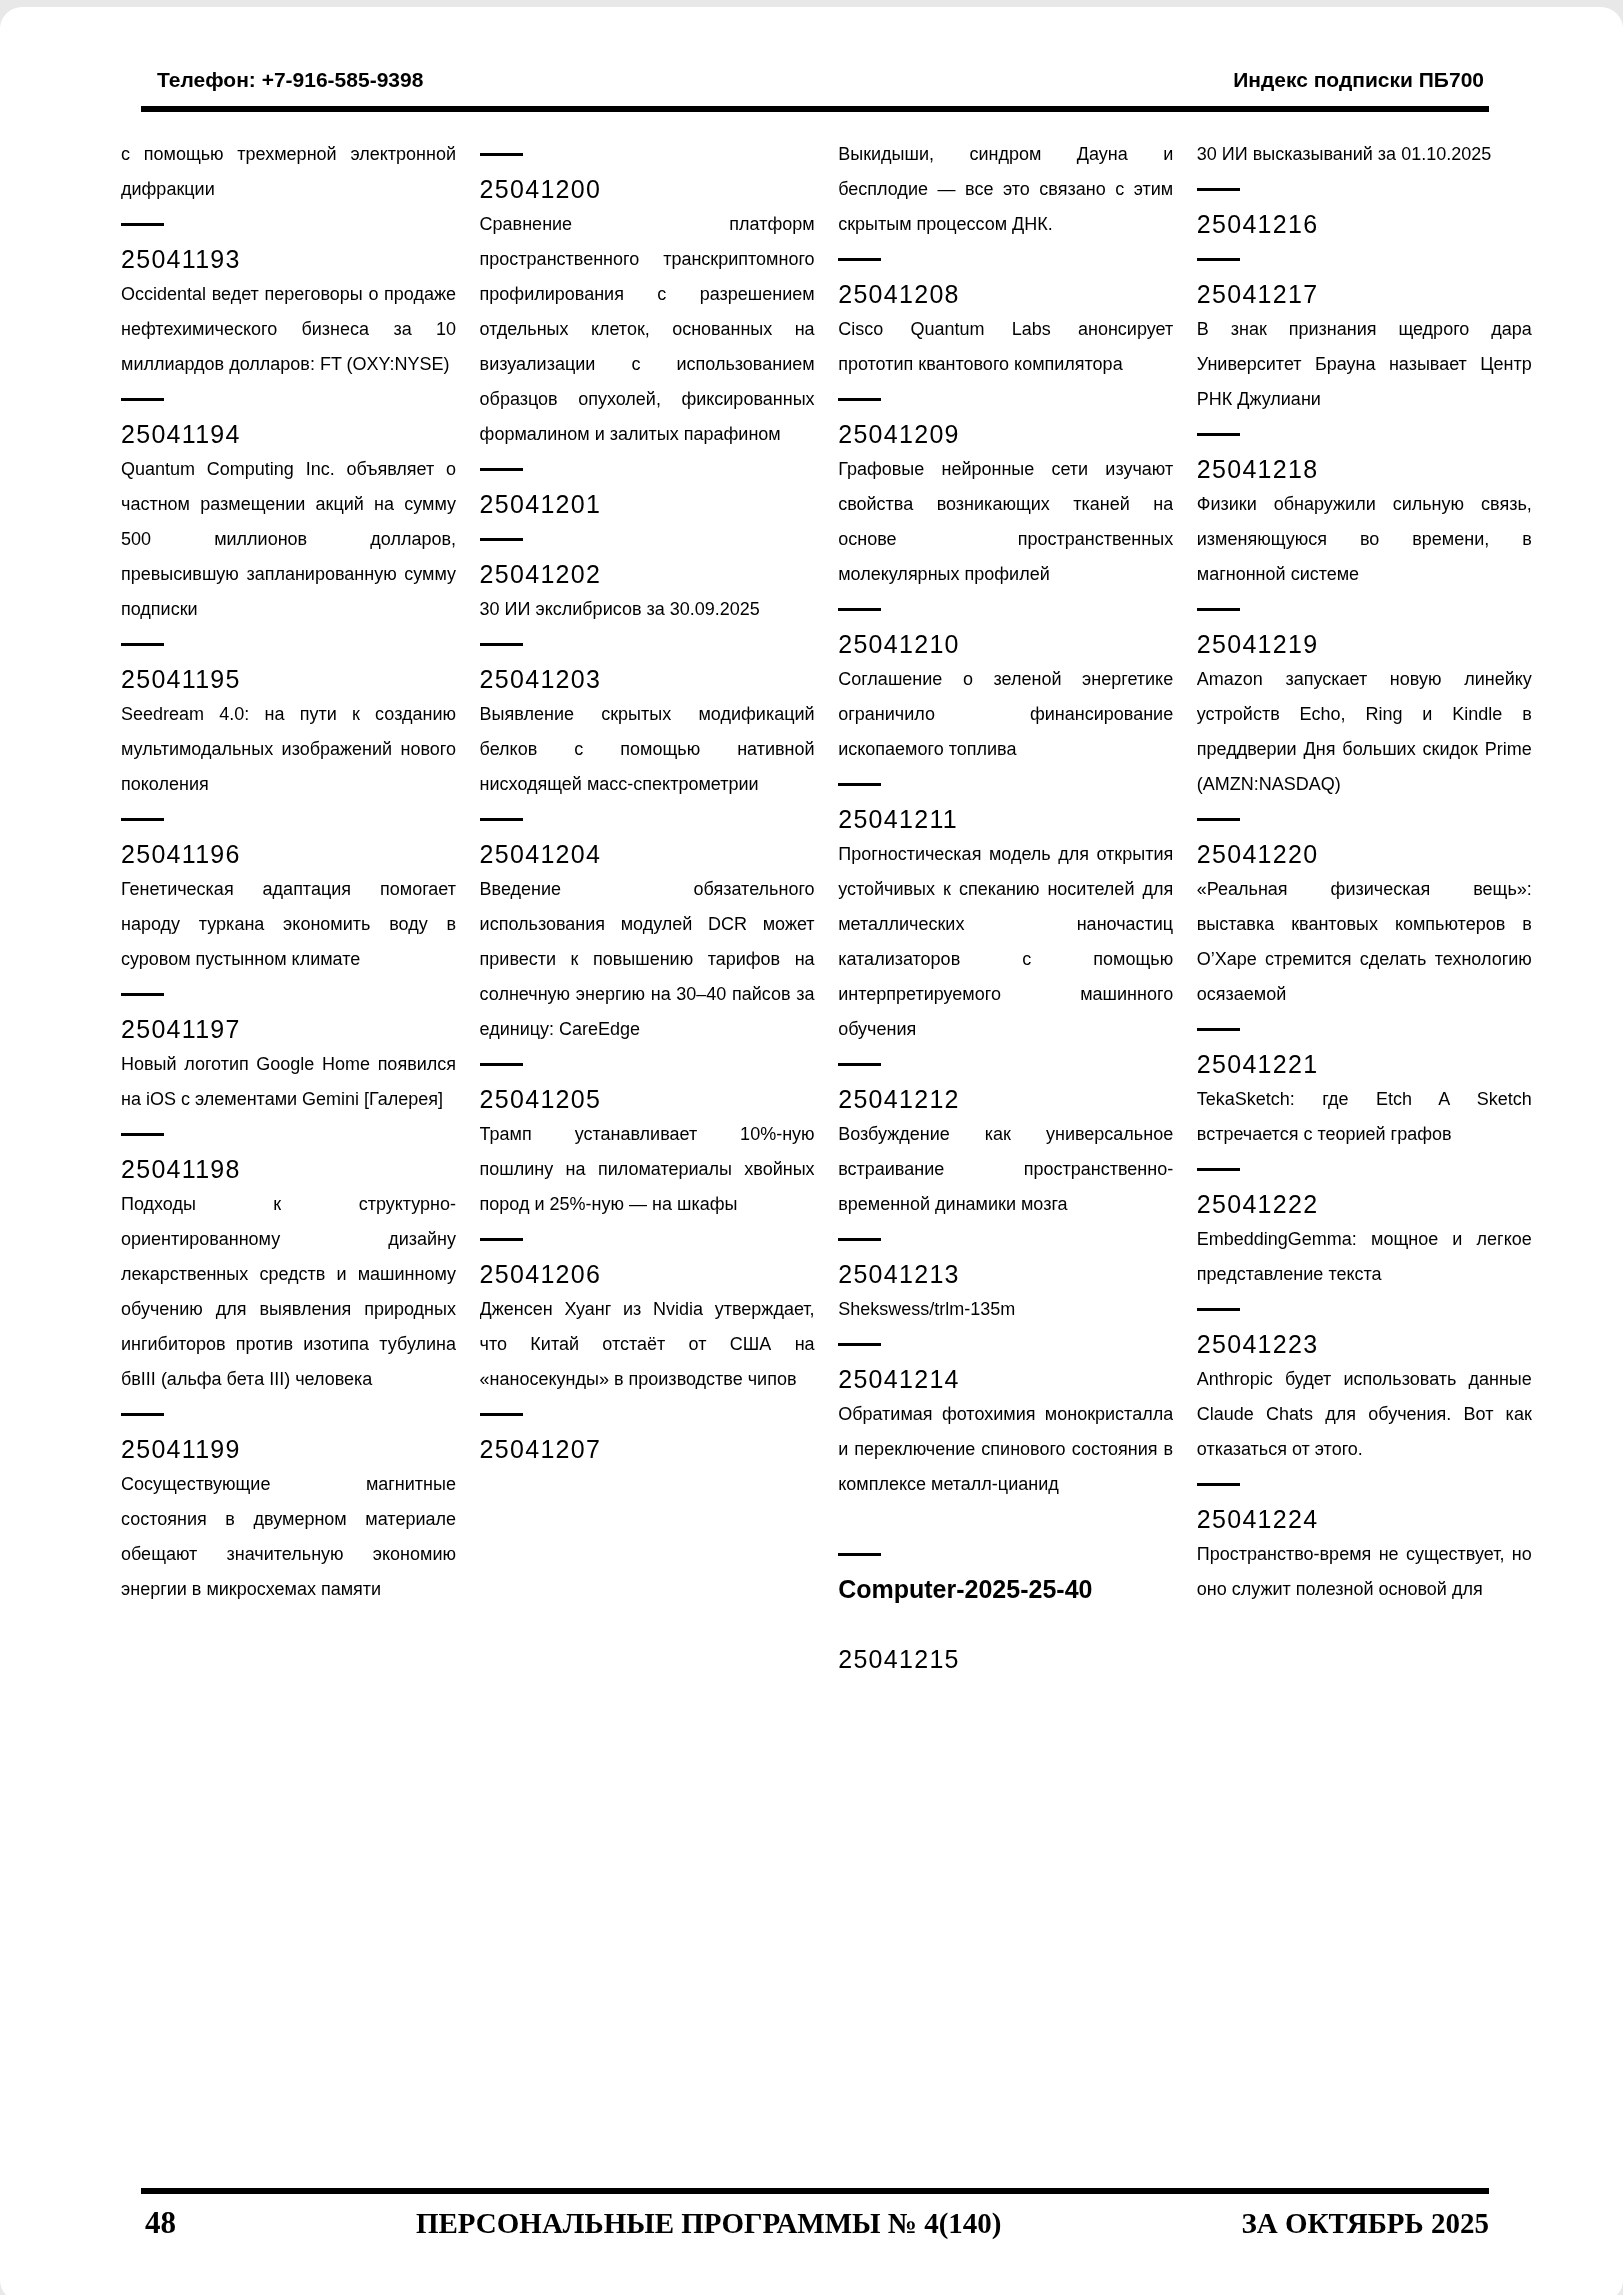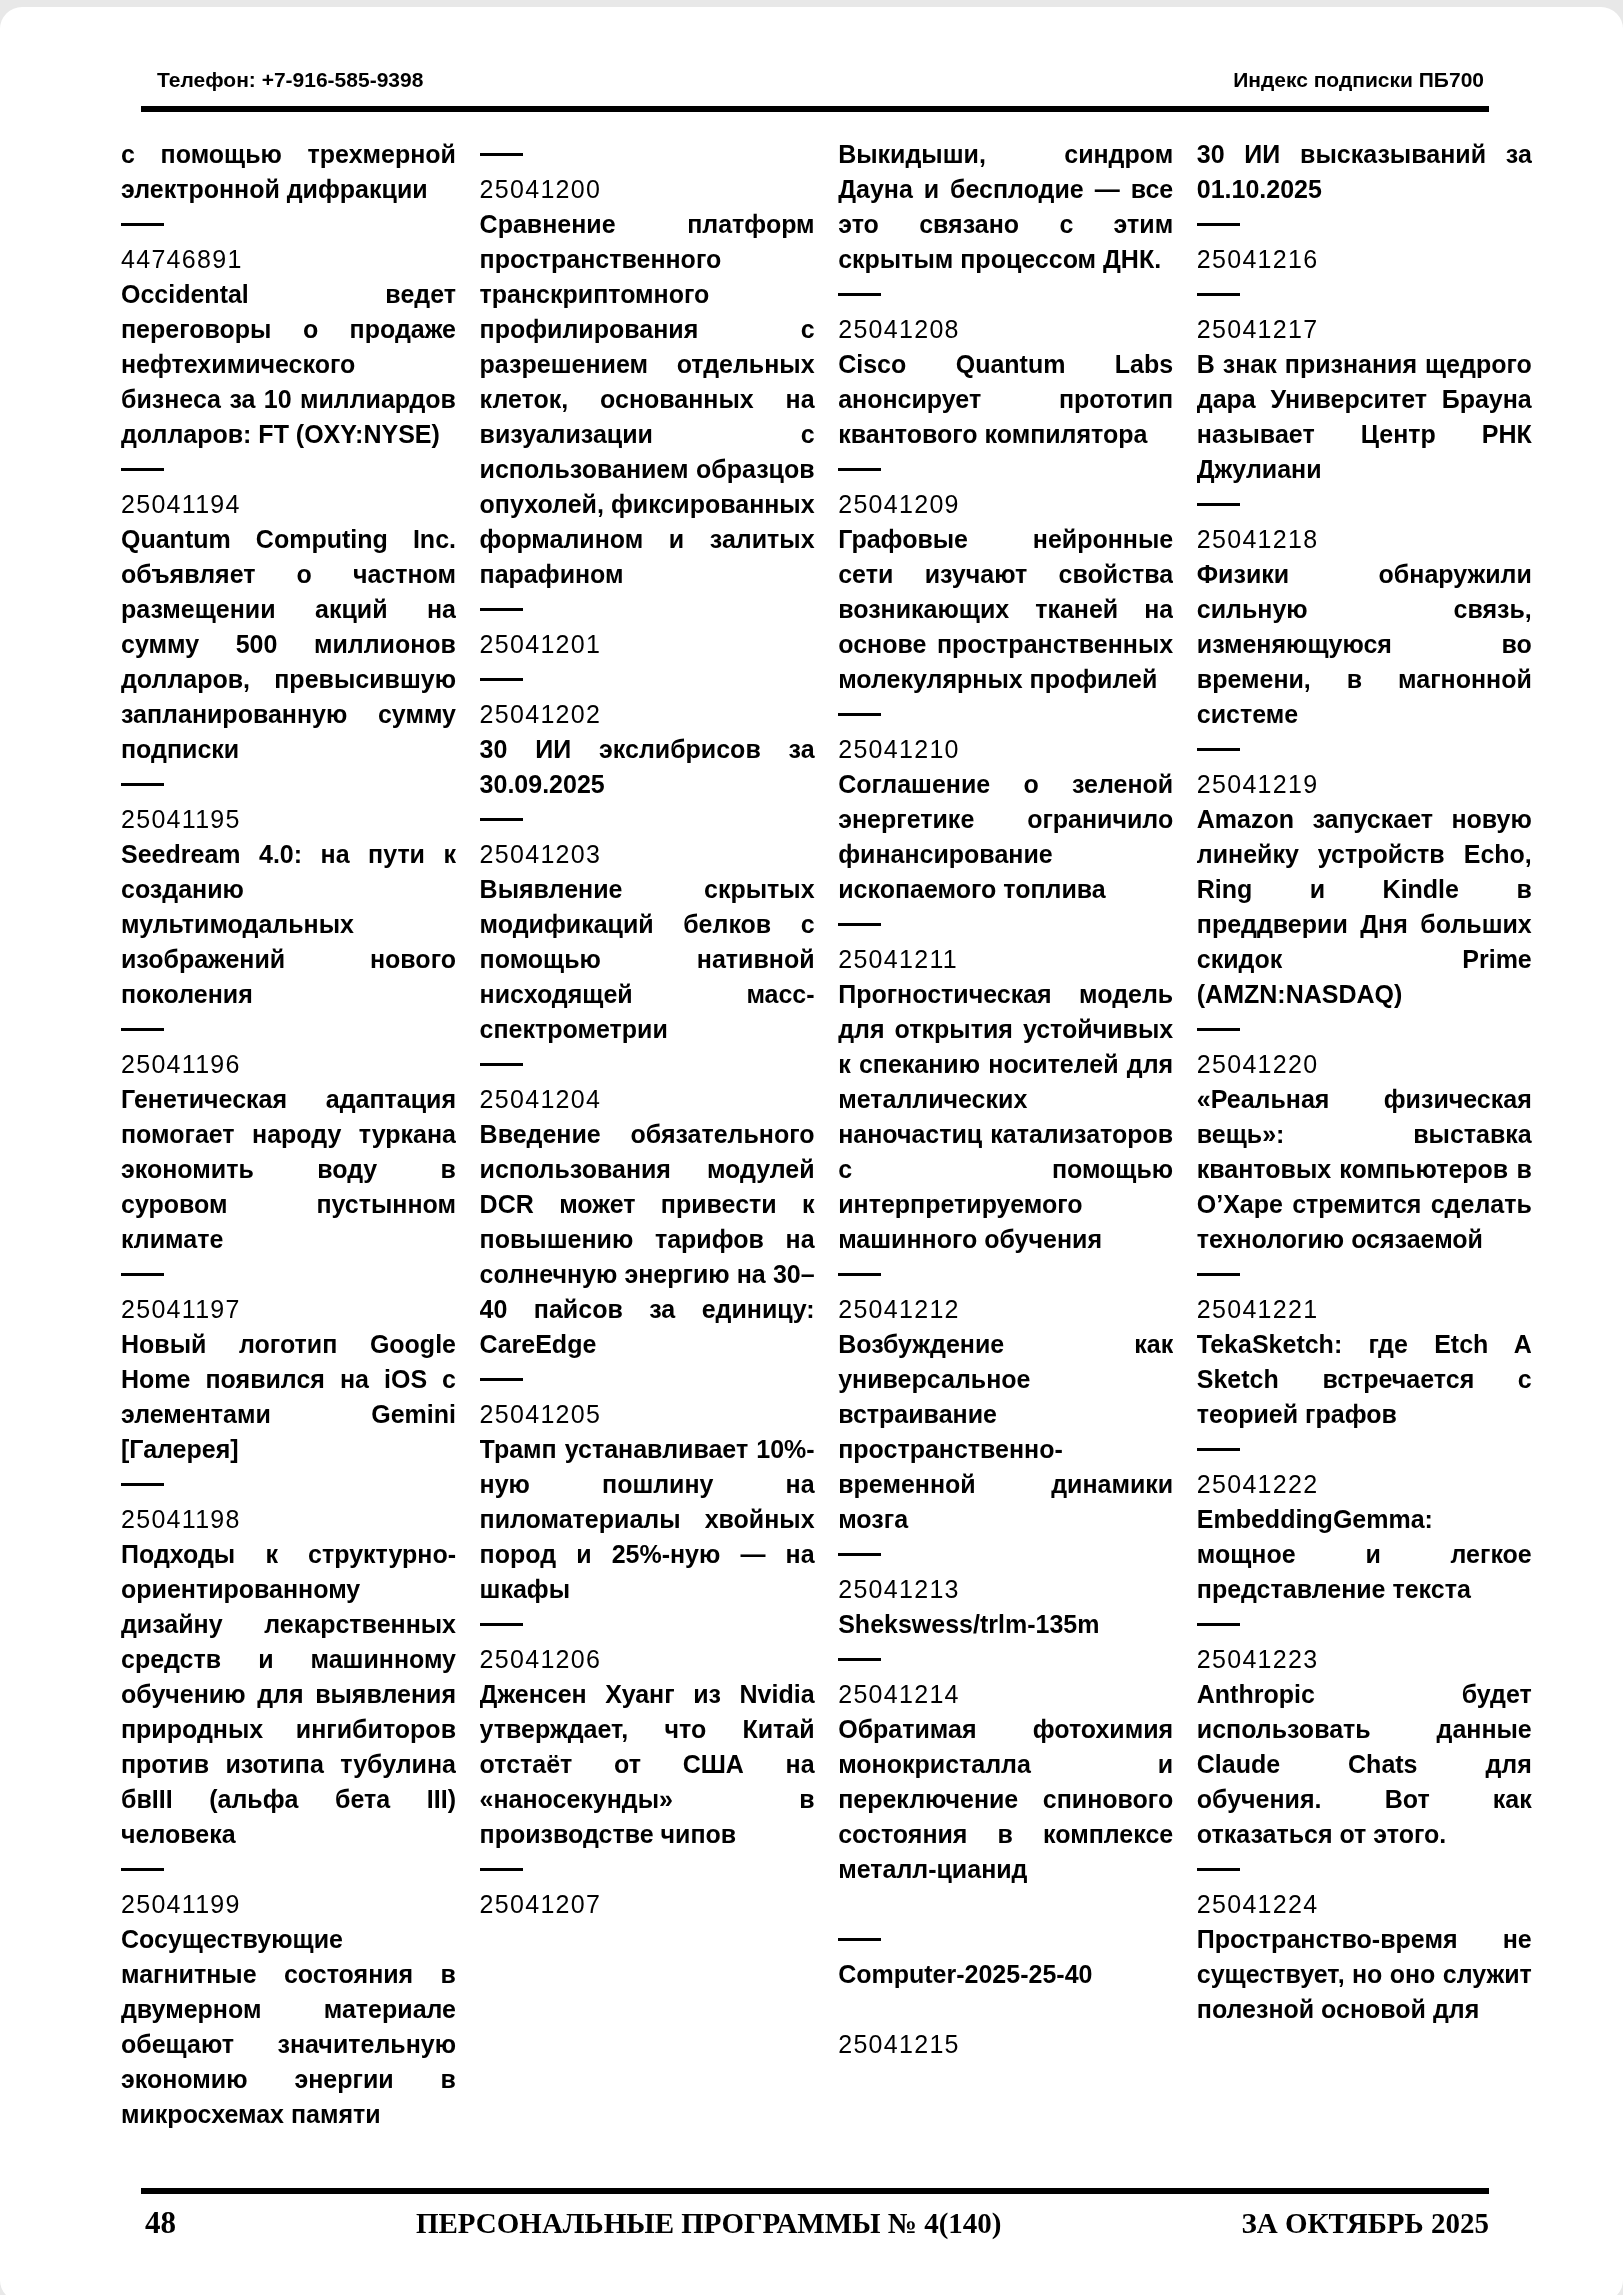--- a/index.html
+++ b/index.html
@@ -41,24 +41,23 @@
     gap:23.6px;
     height:2040px;
     overflow:hidden;
   }
   .col {
     width:335px;
     overflow:hidden;
   }
   .block { margin:0; }
   .block.text {
-    font-size:25px;
+    font-size:18px;
     line-height:35px;
     text-align:justify;
-    font-weight:bold;
   }
   .block.id {
     font-size:25px;
     line-height:35px;
     letter-spacing:1.3px;
   }
   .block.bold {
     font-size:25px;
     line-height:35px;
     font-weight:bold;
@@ -107,21 +106,21 @@
   <div class="header">
     <span>Телефон: +7-916-585-9398</span>
     <span>Индекс подписки  ПБ700</span>
   </div>
   <div class="header-rule"></div>
 
   <div class="columns">
       <div class="col">
         <div class="block text">с помощью трехмерной электронной дифракции</div>
         <div class="block separator"></div>
-        <div class="block id">44746891</div>
+        <div class="block id">25041193</div>
         <div class="block text">Occidental ведет переговоры о продаже нефтехимического бизнеса за 10 миллиардов долларов: FT (OXY:NYSE)</div>
         <div class="block separator"></div>
         <div class="block id">25041194</div>
         <div class="block text">Quantum Computing Inc. объявляет о частном размещении акций на сумму 500 миллионов долларов, превысившую запланированную сумму подписки</div>
         <div class="block separator"></div>
         <div class="block id">25041195</div>
         <div class="block text">Seedream 4.0: на пути к созданию мультимодальных изображений нового поколения</div>
         <div class="block separator"></div>
         <div class="block id">25041196</div>
         <div class="block text">Генетическая адаптация помогает народу туркана экономить воду в суровом пустынном климате</div>

